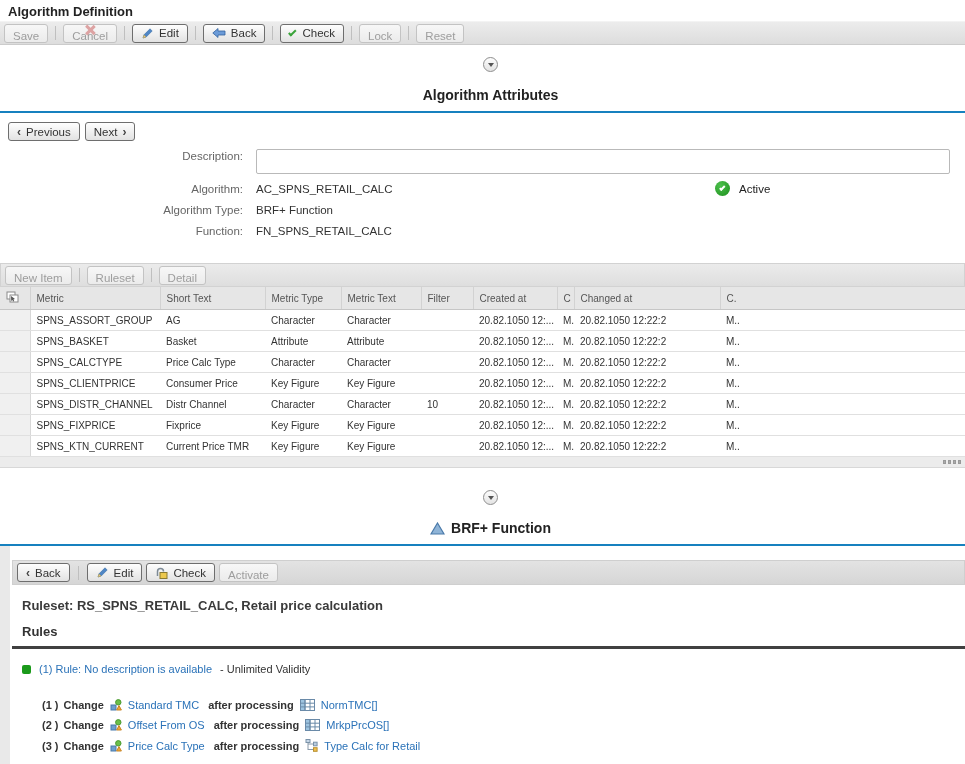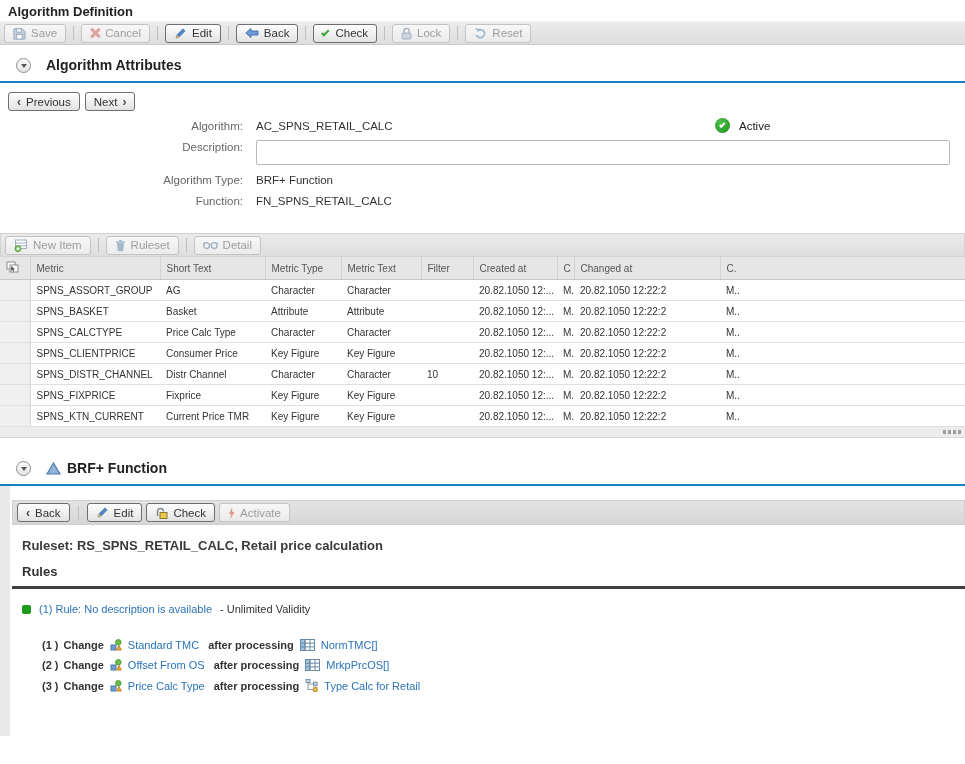--- a/index.html
+++ b/index.html
@@ -20,31 +20,31 @@
     padding: 2px 4px; height: 24px;
   }
   .tb-sep { width: 1px; height: 14px; background: #bfbfbf; margin: 0 4px; }
   .btn {
     display: inline-flex; align-items: center; gap: 5px;
     height: 19px; padding: 0 8px; font-size: 11.5px; color: #333;
     background: linear-gradient(#fefefe, #e2e2e2);
     border: 1px solid #8f8f8f; border-radius: 3px; cursor: pointer; white-space: nowrap;
   }
   .btn.strong { border-color: #6e6e6e; }
-  .btn.disabled { color: #9d9d9d; border-color: #c3c3c3; background: linear-gradient(#f7f7f7,#ebebeb); cursor: default; }
+  .btn.disabled { color: #9d9d9d; border-color: #c3c3c3; background: linear-gradient(#f7f7f7,#ebebeb); cursor: default; flex-direction: column; }
   .chev { font-weight: bold; color: #444; font-size: 12px; }
   
   .tick { display: inline-block; width: 8px; height: 4px; border-left: 2.5px solid #3aa33a; border-bottom: 2.5px solid #3aa33a; transform: rotate(-45deg) translateY(-1px); }
   .xmark { position: relative; width: 10px; height: 10px; display: inline-block; }
   .xmark::before, .xmark::after { content: ""; position: absolute; left: 4px; top: -1px; width: 2.5px; height: 12px; background: #dda3a3; }
   .xmark::before { transform: rotate(45deg); } .xmark::after { transform: rotate(-45deg); }
   
   .sec-hdr {
     display: flex; align-items: center; gap: 15px;
-    padding: 12px 0 8px 16px; border-bottom: 2px solid #1681bf;
+    padding: 12px 0 8px 16px; border-bottom: 2px solid #1681bf; flex-direction: column;
   }
   .sec-title { font-size: 14px; font-weight: bold; color: #222; }
   .collapse-btn {
     width: 15px; height: 15px; border-radius: 50%; border: 1px solid #8e8e8e;
     background: linear-gradient(#fdfdfd,#e3e3e3); display: inline-flex; align-items: center; justify-content: center; cursor: pointer;
   }
   .caret-down { width: 0; height: 0; border-left: 3.5px solid transparent; border-right: 3.5px solid transparent; border-top: 4.5px solid #555; margin-top: 1px; }
   
   .aa-content { padding: 9px 0 26px 8px; }
   .nav-row { display: flex; gap: 5px; margin-bottom: 3px; }
@@ -165,33 +165,33 @@
         <span class="chev">‹</span>
         <span>Previous</span>
       </button>
       <button class="btn strong">
         <span>Next</span>
         <span class="chev">›</span>
       </button>
     </div>
 
     <div class="form-row">
+      <span class="f-label">Description:</span>
+      <input class="desc-input" type="text" value="" style="">
+    </div>
+
+    <div class="form-row">
       <span class="f-label">Algorithm:</span>
       <span class="f-value">AC_SPNS_RETAIL_CALC</span>
       <span class="status-wrap">
         <span class="status-circle">
             <span class="wtick"></span>
           </span>
         <span class="status-text">Active</span>
       </span>
-    </div>
-
-    <div class="form-row">
-      <span class="f-label">Description:</span>
-      <input class="desc-input" type="text" value="" style="">
     </div>
 
     <div class="form-row">
       <span class="f-label">Algorithm Type:</span>
       <span class="f-value">BRF+ Function</span>
     </div>
 
     <div class="form-row">
       <span class="f-label">Function:</span>
       <span class="f-value">FN_SPNS_RETAIL_CALC</span>

